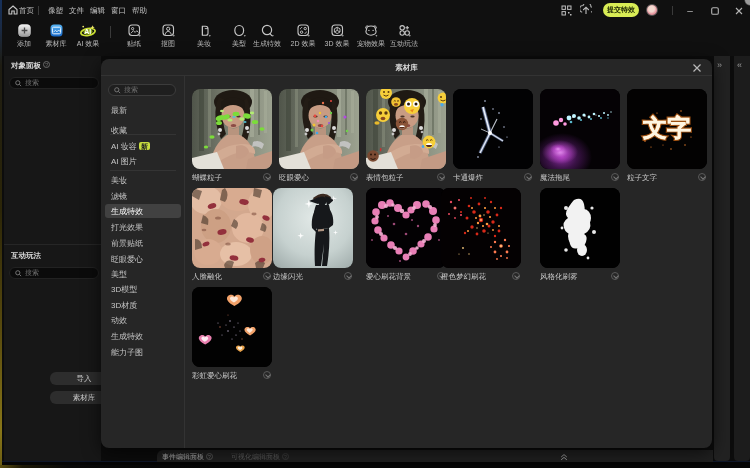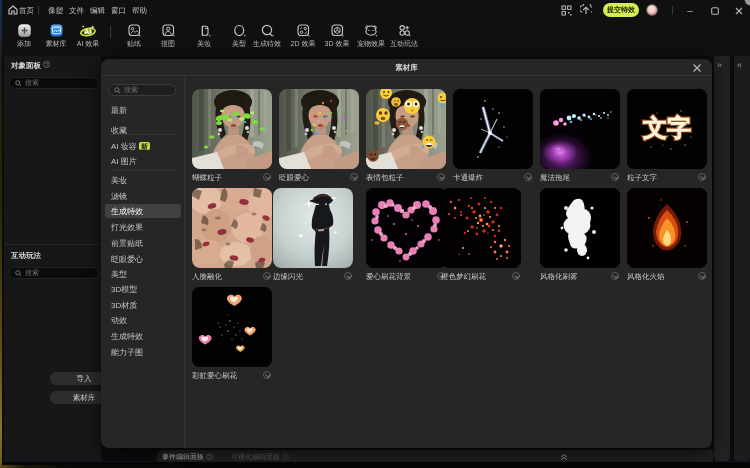--- a/index.html
+++ b/index.html
@@ -738,37 +738,20 @@
             <circle cx="26" cy="20" r="2"></circle>
             <circle cx="52" cy="20" r="1.6"></circle>
             <circle cx="54" cy="44" r="2"></circle>
             <circle cx="26" cy="62" r="1.8"></circle>
             <circle cx="48" cy="70" r="1.4"></circle>
             <circle cx="22" cy="40" r="1.4"></circle>
           </g>
       </svg>
       <div class="clabel">风格化刷雾<span class="dlc"></span></div>
     </div>
-    <div class="card" style="left:526px;top:128.5px">
-      <svg class="thumb" viewBox="0 0 80 80">
-          <rect width="80" height="80" fill="#060201"></rect>
-        <path d="M40 16q12 11 14 24t-7 20q-7 5-14 0t-7-18q2-15 14-26z" fill="#8a2006" opacity="0.85"></path>
-        <path d="M40 22q10 9 11 20t-5.5 15q-5.5 4.5-11 0t-5.5-14q2-12 11-21z" fill="#d84e10"></path>
-        <path d="M40 30q7 7 8 15t-4 11q-4 3-8 0t-4-10q2-9 8-16z" fill="#f69227"></path>
-        <path d="M40 42q4 4 4 9t-2 6q-2 2-4 0t-2-6q1-5 4-9z" fill="#ffd984"></path>
-        <g fill="#f0701a" opacity="0.8">
-            <circle cx="22" cy="30" r="1"></circle>
-            <circle cx="60" cy="34" r="0.9"></circle>
-            <circle cx="26" cy="58" r="0.8"></circle>
-            <circle cx="58" cy="58" r="0.8"></circle>
-            <circle cx="34" cy="12" r="0.7"></circle>
-          </g>
-      </svg>
-      <div class="clabel">风格化火焰<span class="dlc"></span></div>
-    </div>
     <div class="card" style="left:91px;top:227.5px">
       <svg class="thumb" viewBox="0 0 80 80">
           <rect width="80" height="80" fill="#020202"></rect>
         <g transform="translate(-5.5 -1.5) scale(0.93)">
             <path d="M44 12c2-2.6 6-2.6 7.6 0 1.8-2.6 5.8-2.6 7.4 0 1.8 3-1.2 6.6-7.5 10-6.3-3.4-9.3-7-7.5-10z" fill="#f2a26a"></path>
             <path d="M47 13c1-1.4 3-1.4 4 0 1-1.4 3-1.4 4 0 1 1.6-.6 3.6-4 5.4-3.4-1.8-5-3.8-4-5.4z" fill="#fde8d8"></path>
           </g>
         <g transform="translate(-28 40) scale(0.8)">
             <path d="M44 12c2-2.6 6-2.6 7.6 0 1.8-2.6 5.8-2.6 7.4 0 1.8 3-1.2 6.6-7.5 10-6.3-3.4-9.3-7-7.5-10z" fill="#e87fae"></path>
             <path d="M47 13c1-1.4 3-1.4 4 0 1-1.4 3-1.4 4 0 1 1.6-.6 3.6-4 5.4-3.4-1.8-5-3.8-4-5.4z" fill="#fdebf2"></path>

